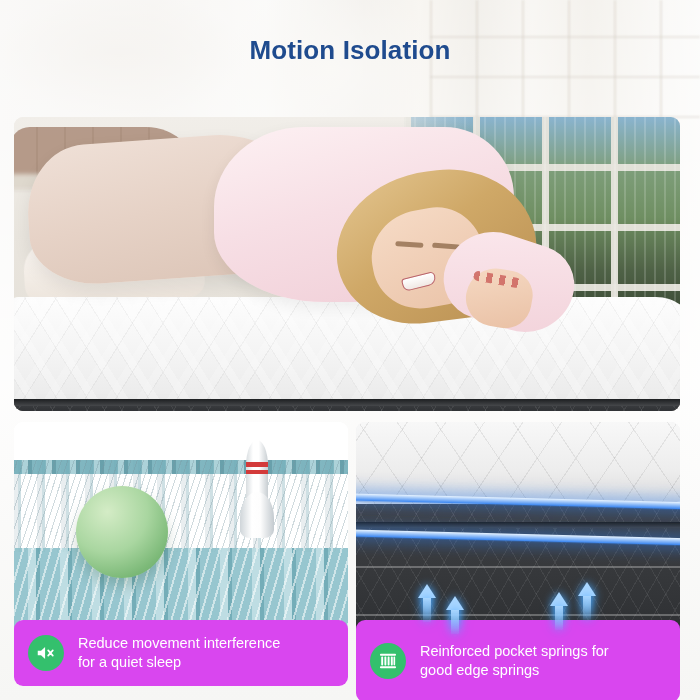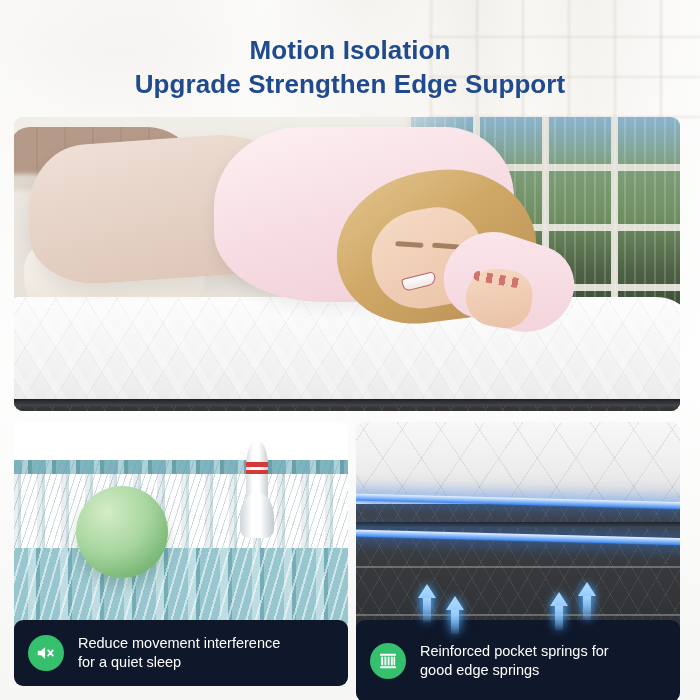--- a/index.html
+++ b/index.html
@@ -311,21 +311,21 @@
     background: linear-gradient(180deg,#1a1c1e,#414346);
   }
   .corner-seam{
     position:absolute; left:-20px; right:-20px; height:2px;
     background: rgba(200,200,200,.38);
   }
 
   
   .caption{
     position:absolute;
-    background:#0f172a;
+    background:#d946ef;
     border-radius:9px;
     display:flex; align-items:center;
     padding: 0 14px;
     gap: 14px;
   }
   .cap-left  { left:14px;  top:620px; width:334px; height:66px; }
   .cap-right { left:356px; top:620px; width:324px; height:82px; }
 
   .cap-icon{
     flex: 0 0 auto;
@@ -342,21 +342,20 @@
 </style>
 </head>
 <body>
 
 <div id="stage">
 
   <div class="backdrop"></div>
 
   <div class="headline">
     <span>Motion Isolation</span>
-    <span class="l2">Upgrade Strengthen Edge Support</span>
   </div>
 
   <div class="panel panel-hero">
     <div class="hero-scene">
       <div class="hero-wall"></div>
       <div class="window"></div>
       <div class="window-veil"></div>
       <div class="headboard"></div>
       <div class="pillow"></div>
 

